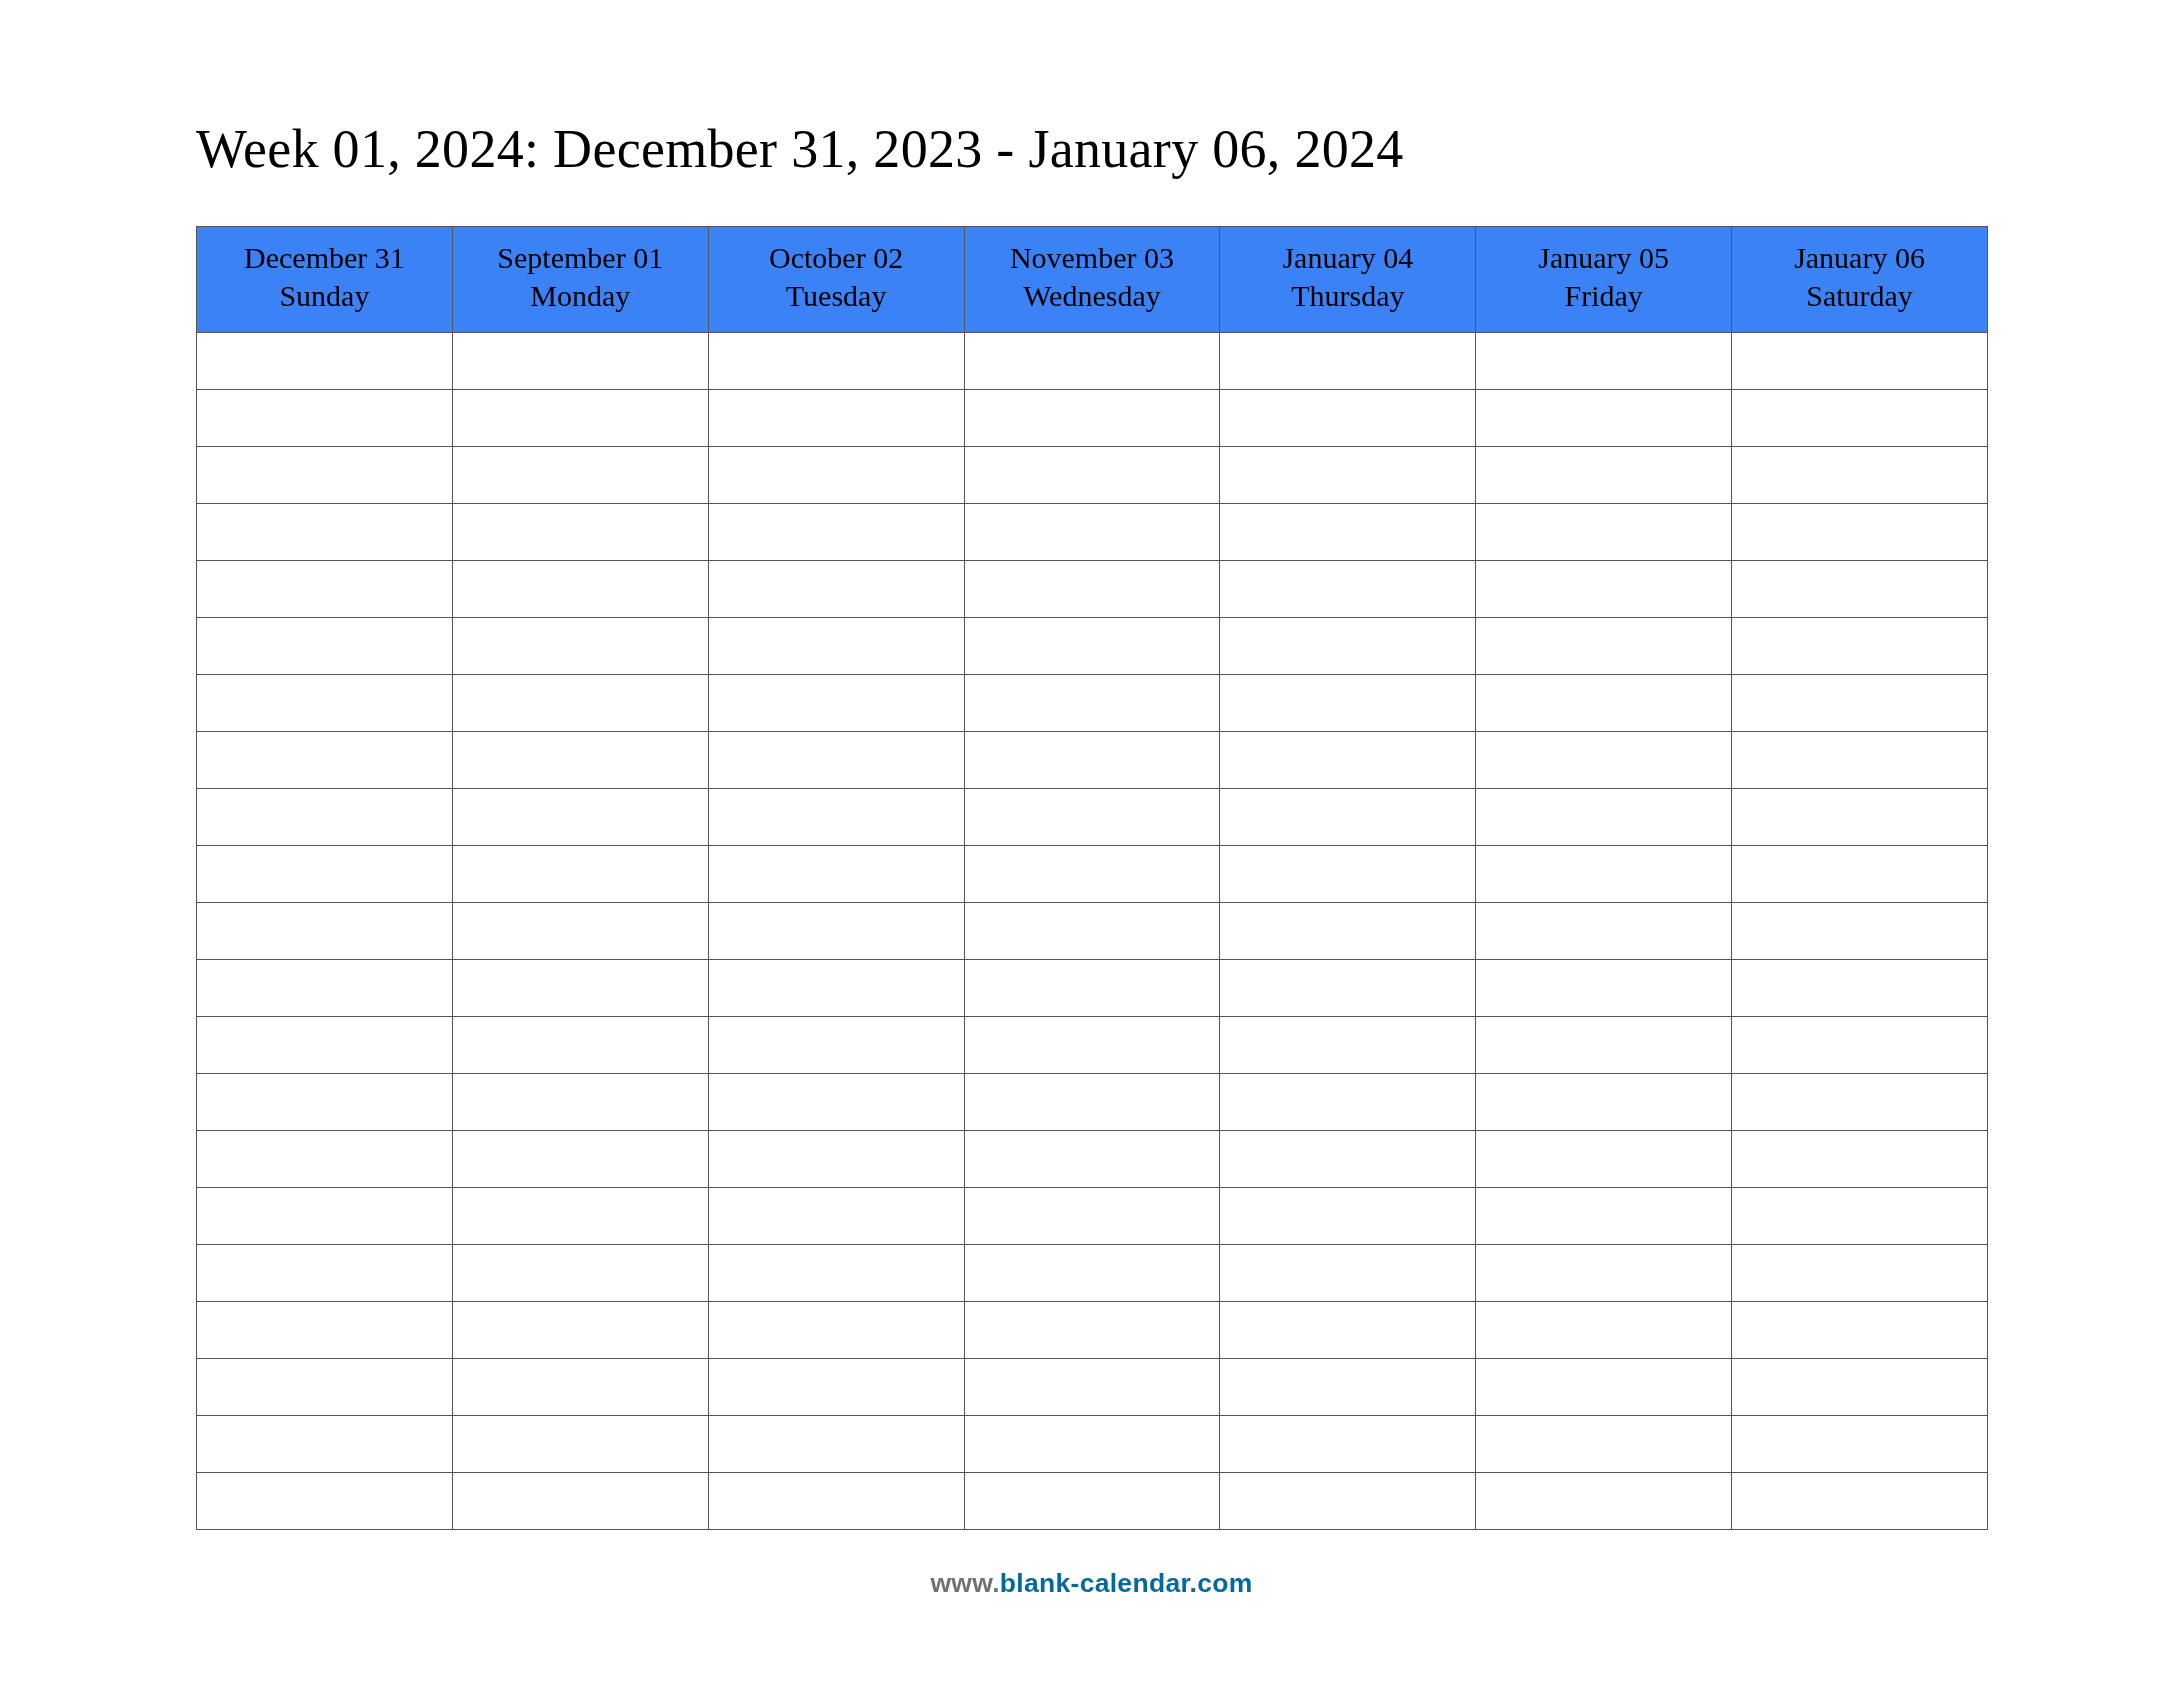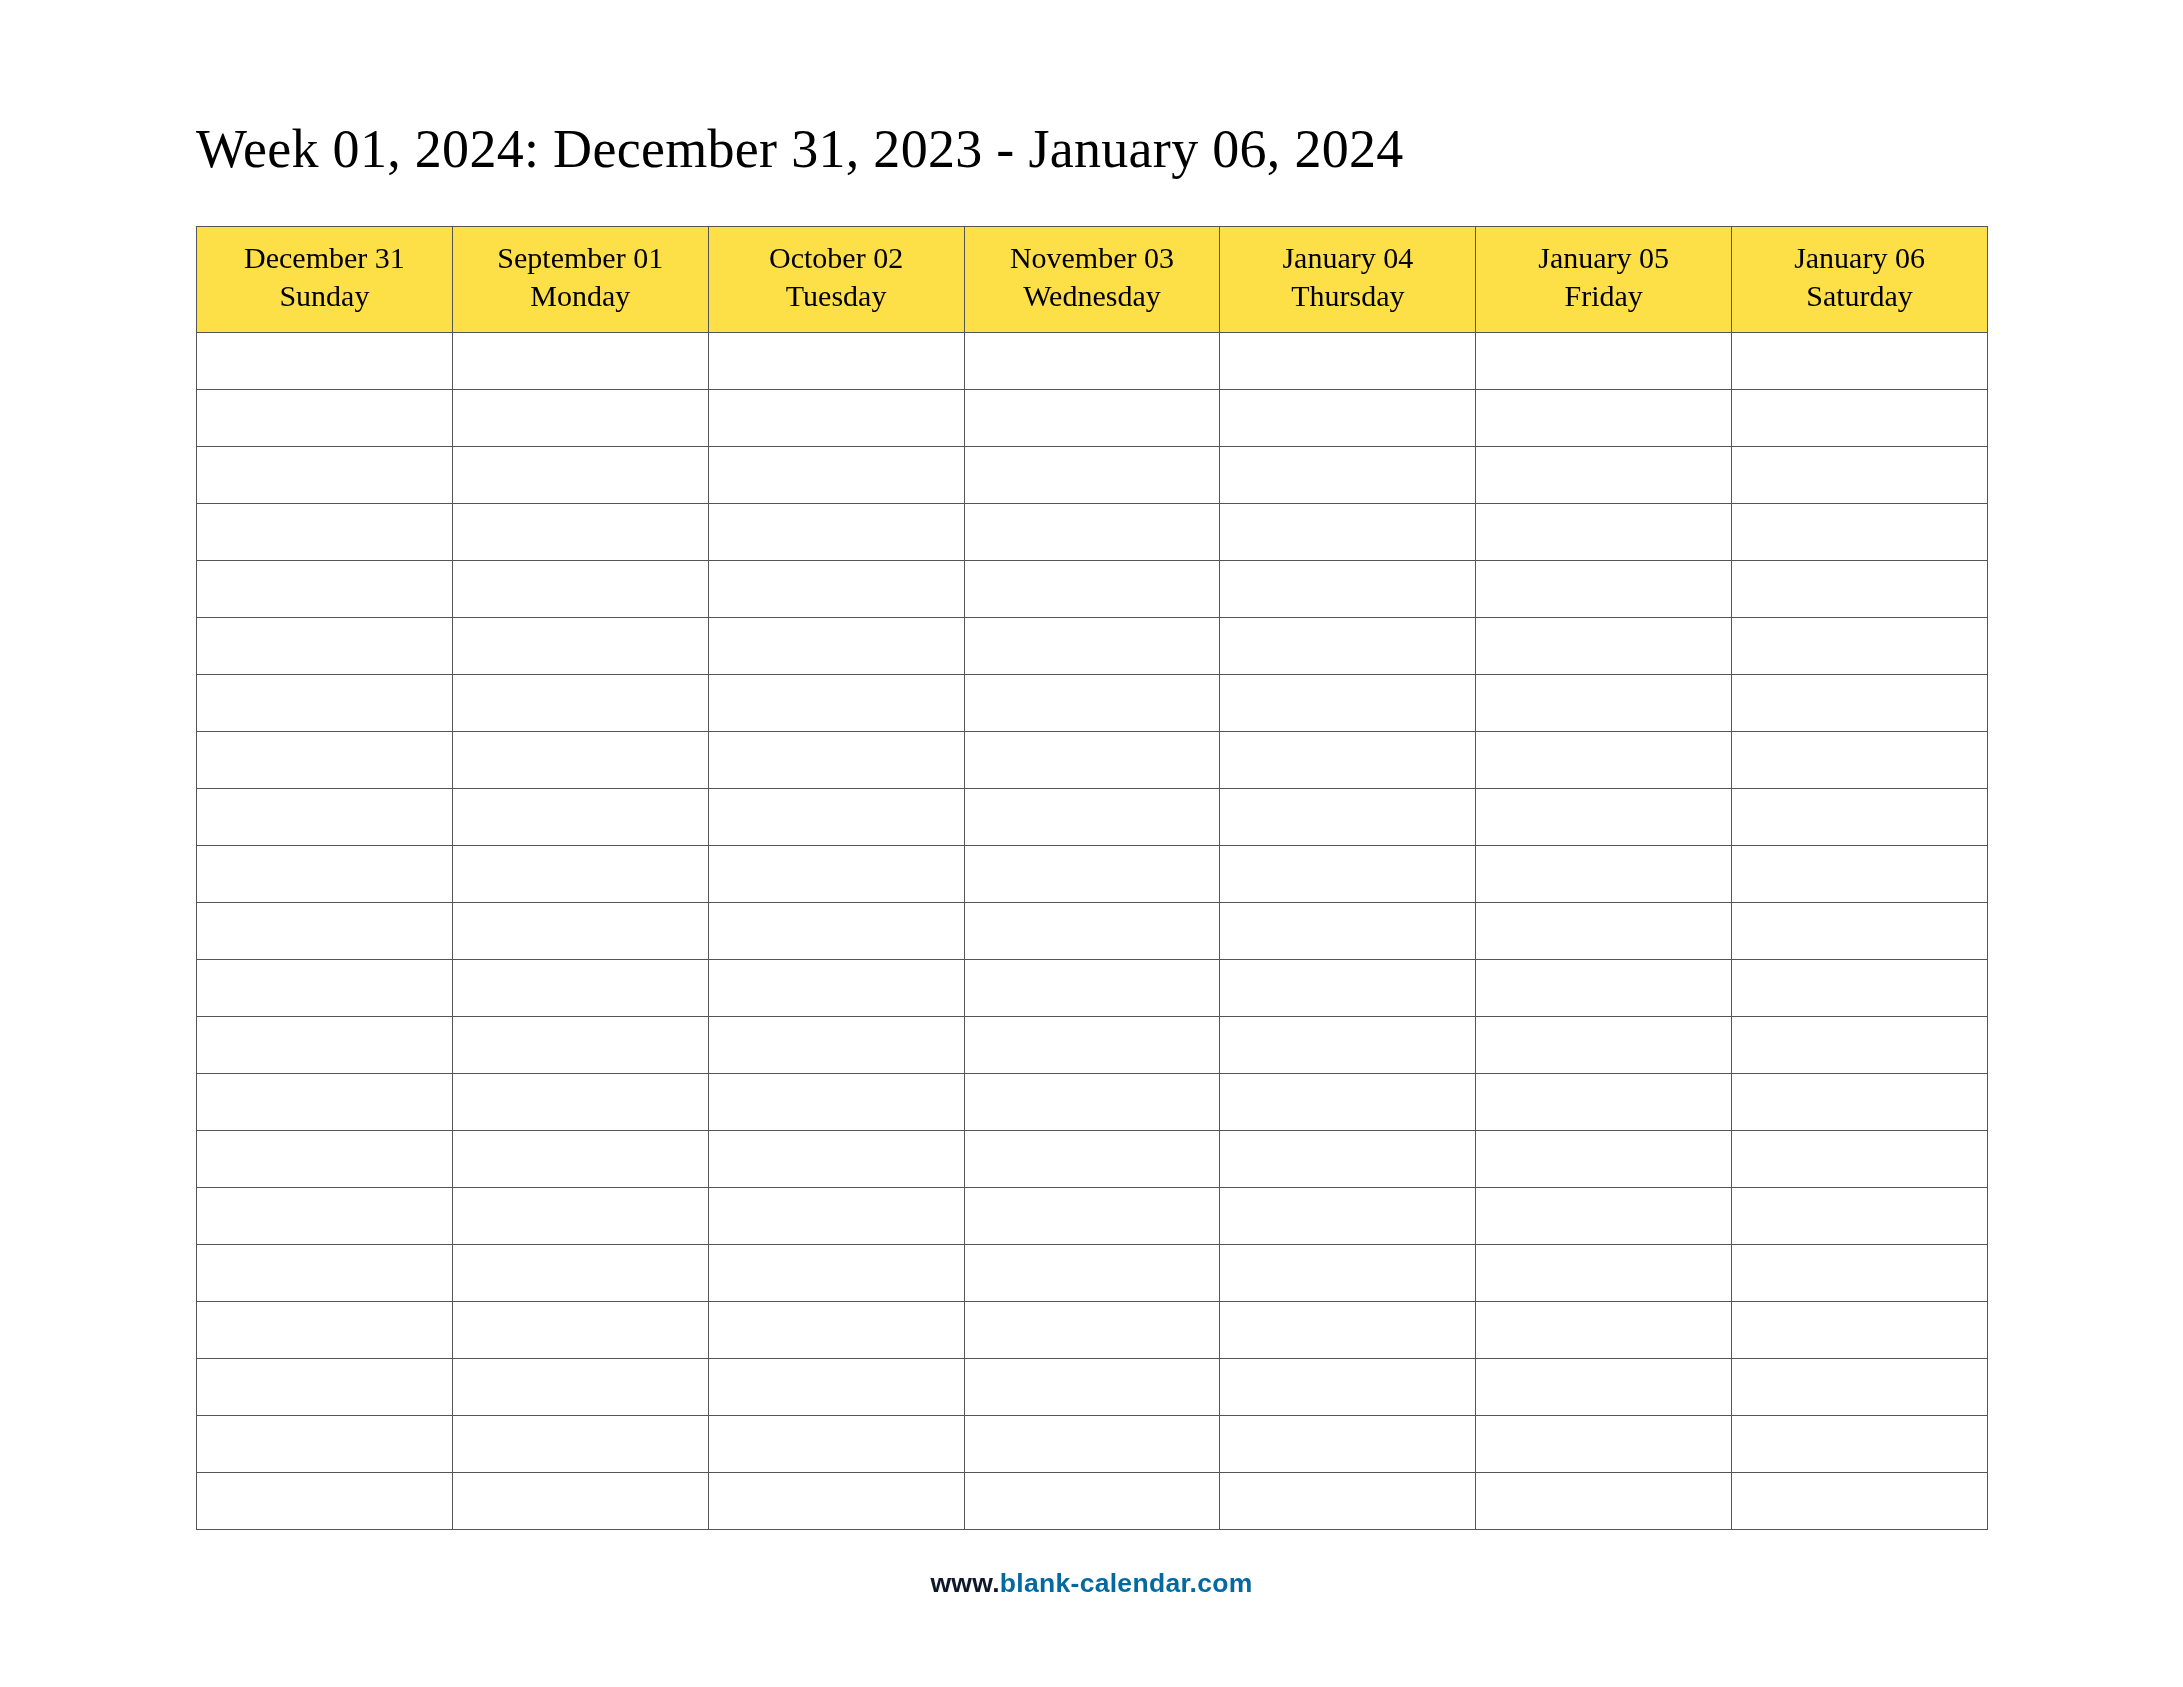--- a/index.html
+++ b/index.html
@@ -21,21 +21,21 @@
       font-weight: 400;
       margin-bottom: 46px;
       letter-spacing: 0.3px;
     }
     table.cal {
       width: 100%;
       border-collapse: collapse;
       table-layout: fixed;
     }
     table.cal th {
-      background: #fde047;
+      background: #3b82f6;
       border: 1.3px solid #555;
       font-weight: 400;
       font-size: 30px;
       line-height: 1.28;
       padding: 12px 5.3px 16px 5.3px;
       text-align: center;
       height: 99px;
       margin-top: 48px;
     }
     table.cal td {
@@ -47,21 +47,21 @@
       position: absolute;
       left: 0;
       width: 2183px;
       top: 1568px;
       text-align: center;
       font-family: Arial, Helvetica, sans-serif;
       font-weight: 700;
       font-size: 26.5px;
       letter-spacing: 0.3px;
     }
-    .footer-link .p1 { color: #0f172a; }
+    .footer-link .p1 { color: #737373; }
     .footer-link .p2 { color: #0369a1; }
   </style>
 </head>
 <body>
 
 <div class="page">
   <h1 class="title">Week 01, 2024: December 31, 2023 - January 06, 2024</h1>
 
   <table class="cal">
     <thead>

